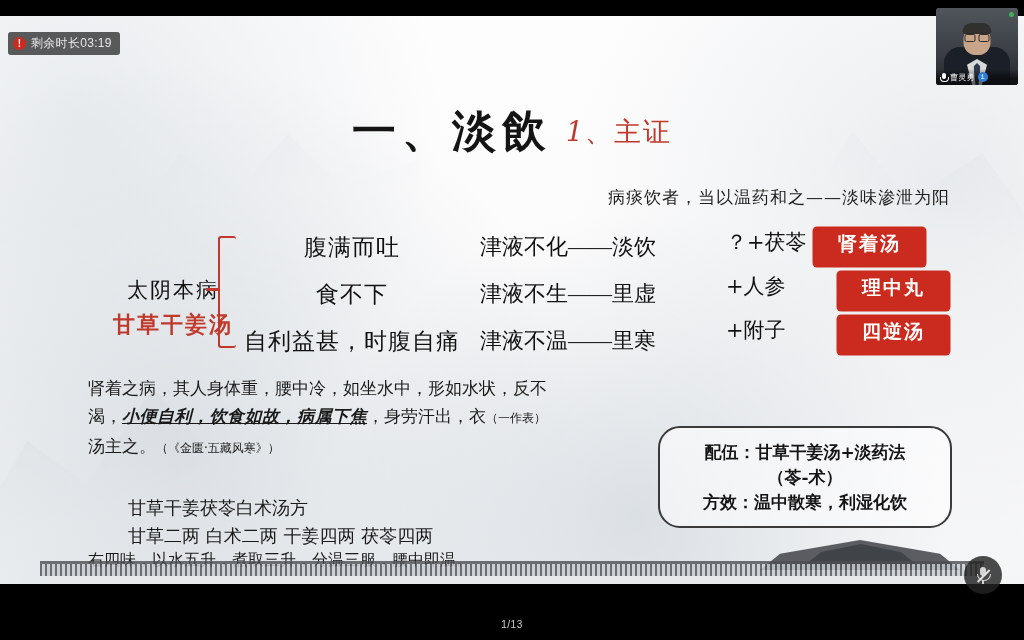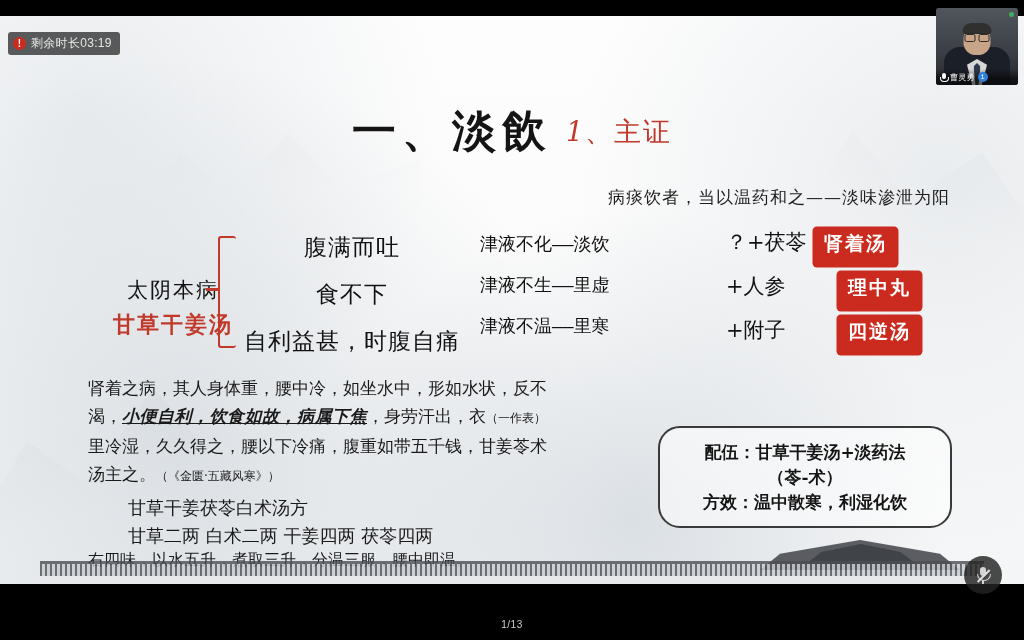--- a/index.html
+++ b/index.html
@@ -51,31 +51,31 @@
            border:2.5px solid #c0392b;border-right:none;border-radius:3px;}
   #bracket-tick{position:absolute;left:206px;top:60px;width:14px;height:2.5px;background:#c0392b;}
   
   #col2{left:232px;top:0;width:240px;text-align:center;}
   #col2 div{font-family:"DejaVu Serif","Liberation Serif",serif;font-size:23px;color:#111;letter-spacing:1px;}
   #col2 .r1{margin-top:4px;}
   #col2 .r2{margin-top:16px;}
   #col2 .r3{margin-top:16px;white-space:nowrap;}
   
   #col3{left:480px;top:0;width:220px;}
-  #col3 div{font-family:Liberation Mono, monospace;font-size:18px;color:#111;white-space:nowrap;}
+  #col3 div{font-family:Liberation Serif, serif;font-size:22px;color:#111;white-space:nowrap;}
   #col3 .r1{margin-top:4px;}
   #col3 .r2{margin-top:17px;}
   #col3 .r3{margin-top:17px;}
   
   #col4{left:726px;top:0;width:210px;}
   .pill-row{display:flex;height:38px;white-space:nowrap;}
   .pill-row + .pill-row{margin-top:6px;gap:24px;}
   .pill-pre{font-family:"DejaVu Serif","Liberation Serif",serif;font-size:21px;color:#111;min-width:88px;}
   .pill{display:inline-block;background:#cb2b1f;color:#fff;font-family:"DejaVu Serif","Liberation Serif",serif;
-        font-size:19px;font-weight:bold;padding:3px 10px;border-radius:3px;letter-spacing:2px;
+        font-size:19px;font-weight:bold;padding:3px 24px;border-radius:3px;letter-spacing:2px;
         box-shadow:0 0 0 1.5px #cb2b1f;}
 
   
   #body-text{position:absolute;left:88px;top:358px;width:480px;
              font-family:"DejaVu Serif","Liberation Serif",serif;font-size:17px;color:#1a1a1a;line-height:28px;}
   #body-text .ln{white-space:nowrap;}
   .em{font-weight:bold;font-style:italic;text-decoration:underline;letter-spacing:.5px;}
   .small{font-size:12px;}
 
   #formula{position:absolute;left:128px;top:478px;
@@ -203,21 +203,20 @@
         <div class="pill-row">
           <span class="pill-pre">+附子</span>
           <span class="pill">四逆汤</span>
         </div>
       </div>
     </div>
 
     <div id="body-text">
       <div class="ln">肾着之病，其人身体重，腰中冷，如坐水中，形如水状，反不</div>
       <div class="ln"><span>渴，</span><span class="em">小便自利，饮食如故，病属下焦</span><span>，身劳汗出，衣</span><span class="small">（一作表）</span></div>
-      <div class="ln">里冷湿，久久得之，腰以下冷痛，腹重如带五千钱，甘姜苓术</div>
       <div class="ln"><span>汤主之。</span><span class="small">（《金匮·五藏风寒》）</span></div>
     </div>
 
     <div id="formula">
       <div>甘草干姜茯苓白术汤方</div>
       <div>甘草二两  白术二两  干姜四两  茯苓四两</div>
     </div>
 
     <div id="tail">右四味，以水五升，煮取三升，分温三服，腰中即温。</div>
 

